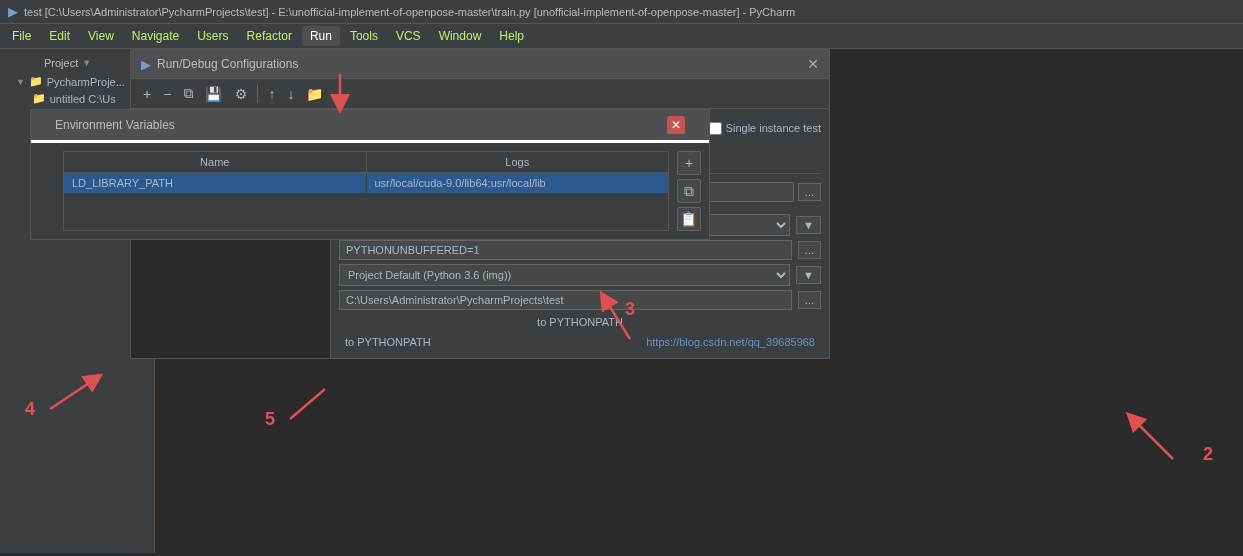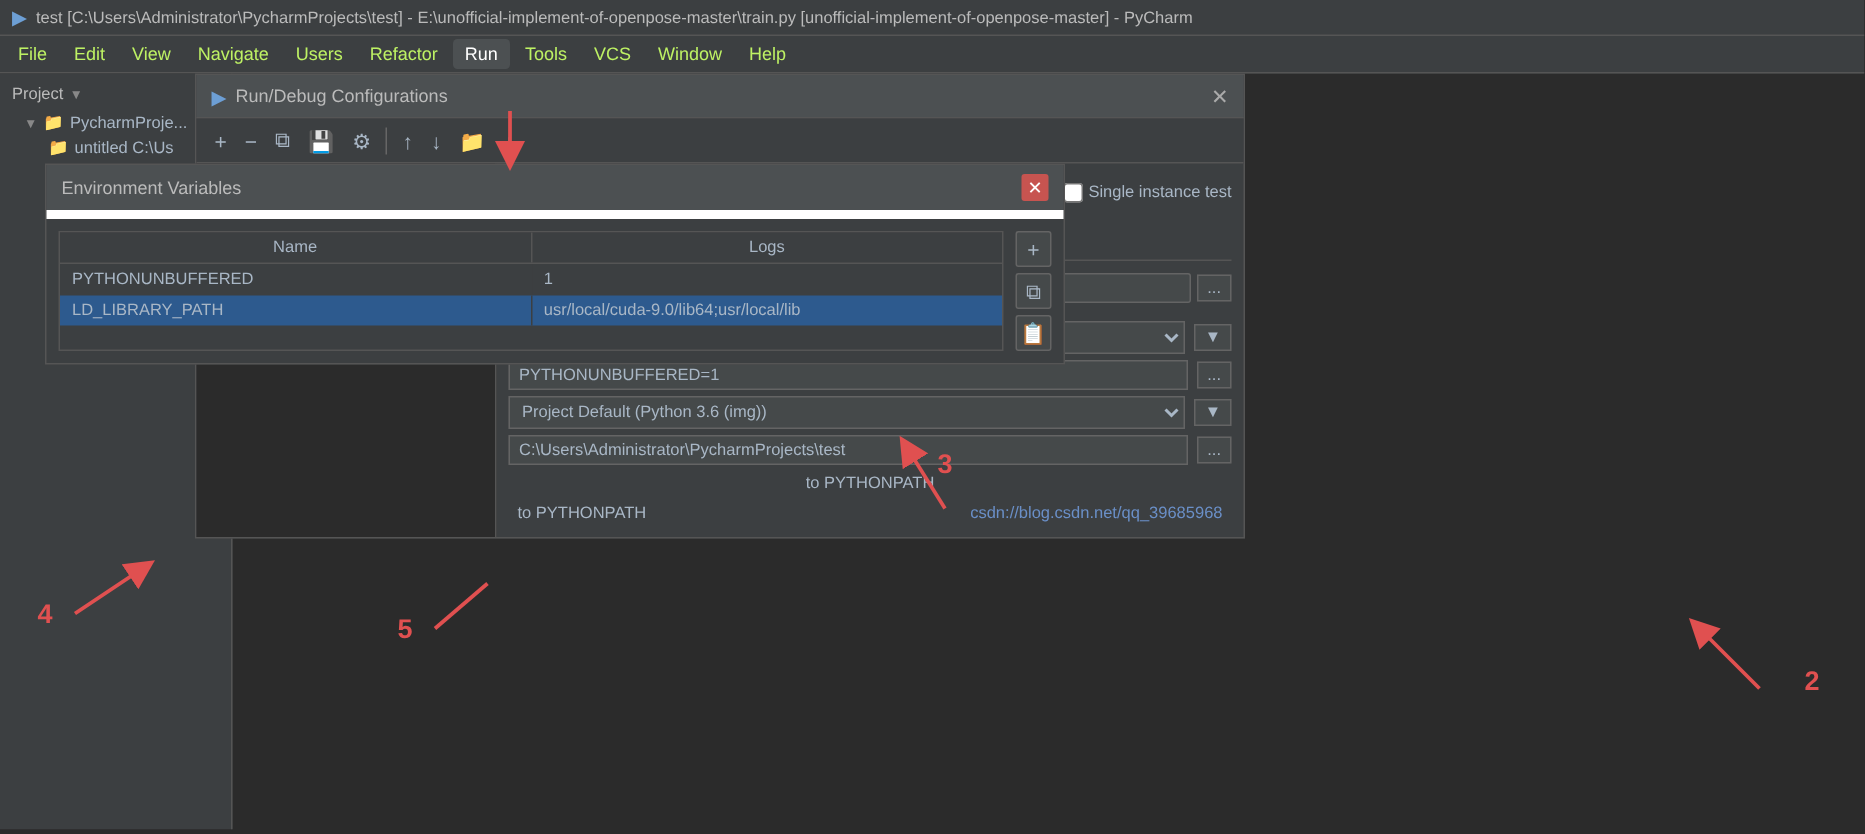--- a/index.html
+++ b/index.html
@@ -50,20 +50,21 @@
       padding: 4px 0;
       flex-shrink: 0;
     }
     .sidebar-header {
       padding: 4px 8px;
       display: flex;
       align-items: center;
       gap: 4px;
       font-size: 11px;
       color: #bbbbbb;
+      margin-left: 36px;
     }
     .sidebar-item {
       padding: 2px 8px;
       display: flex;
       align-items: center;
       gap: 4px;
       font-size: 11px;
       cursor: pointer;
     }
     .sidebar-item .arrow { color: #888; font-size: 9px; }
@@ -295,25 +296,25 @@
       left: 30px;
       width: 680px;
       background: #3c3f41;
       border: 1px solid #555;
       z-index: 20;
       display: flex;
       flex-direction: column;
     }
     .env-dialog-title {
       background: #4c5052;
-      padding: 6px 10px;
+      padding: 6px 24px;
       display: flex;
       align-items: center;
       justify-content: space-between;
-      border-bottom: 6px solid #ffffff;
+      border-bottom: 3px solid #ffffff;
       font-size: 12px;
       color: #bbbbbb;
     }
     .env-dialog-close {
       background: #c75450;
       border: none;
       color: white;
       width: 18px;
       height: 18px;
       cursor: pointer;
@@ -327,20 +328,21 @@
       flex: 1;
       padding: 8px;
       display: flex;
       gap: 8px;
     }
     .env-table {
       flex: 1;
       display: flex;
       flex-direction: column;
       border: 1px solid #555;
+      margin-left: 24px;
     }
     .env-table-header {
       display: flex;
       background: #3c3f41;
       border-bottom: 1px solid #555;
     }
     .env-col-header {
       flex: 1;
       padding: 4px 8px;
       font-size: 11px;
@@ -538,41 +540,37 @@
             </select>
             <button class="browse-btn">▼</button>
           </div>
           <div class="option-row">
             <input class="option-input" type="text" value="C:\Users\Administrator\PycharmProjects\test" style="">
             <button class="browse-btn">...</button>
           </div>
           <div class="small-text">to PYTHONPATH</div>
           <div class="option-row">
             <span class="small-text">to PYTHONPATH</span>
-            <span class="small-text" style="color:#6a8fc7; margin-left:auto;">csdn://blog.csdn.net/qq_39685968</span>
+            <span class="small-text" style="color:#6a8fc7; margin-left:auto;">https://blog.csdn.net/qq_39685968</span>
           </div>
         </div>
       </div>
     </div>
   </div>
 
   <div class="env-dialog">
     <div class="env-dialog-title">
       <span>Environment Variables</span>
       <button class="env-dialog-close">✕</button>
     </div>
     <div class="env-table-container">
       <div class="env-table">
         <div class="env-table-header">
           <div class="env-col-header">Name</div>
           <div class="env-col-header">Logs</div>
-        </div>
-        <div class="env-row">
-          <div class="env-cell">PYTHONUNBUFFERED</div>
-          <div class="env-cell">1</div>
         </div>
         <div class="env-row selected">
           <div class="env-cell">LD_LIBRARY_PATH</div>
           <div class="env-cell">usr/local/cuda-9.0/lib64;usr/local/lib</div>
         </div>
       </div>
       <div class="env-actions">
         <button class="env-action-btn">+</button>
         <button class="env-action-btn">⧉</button>
         <button class="env-action-btn">📋</button>

